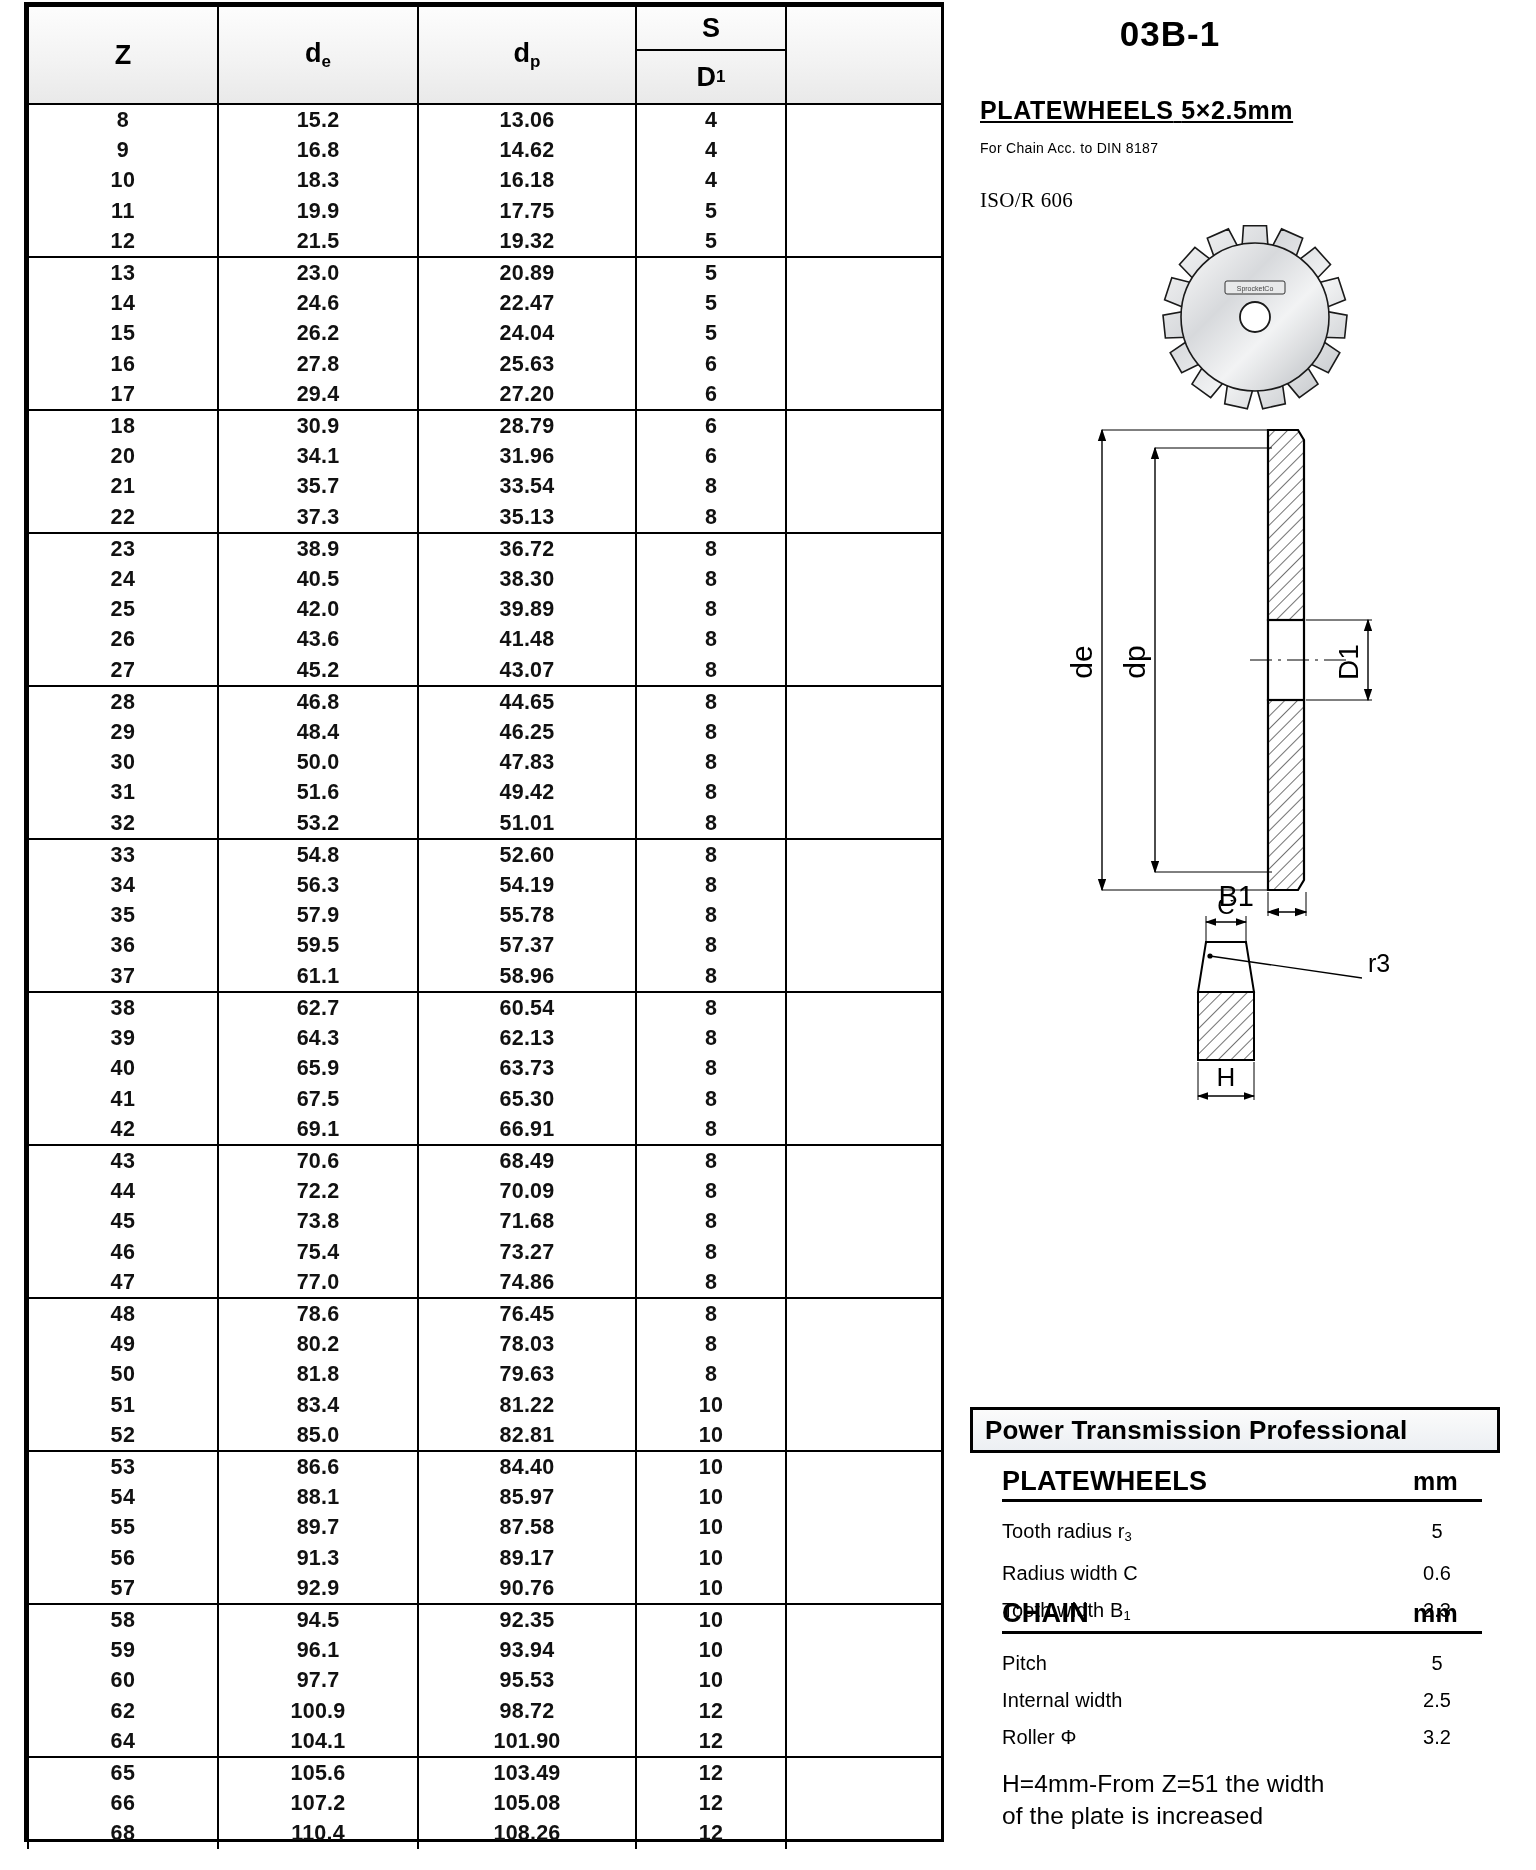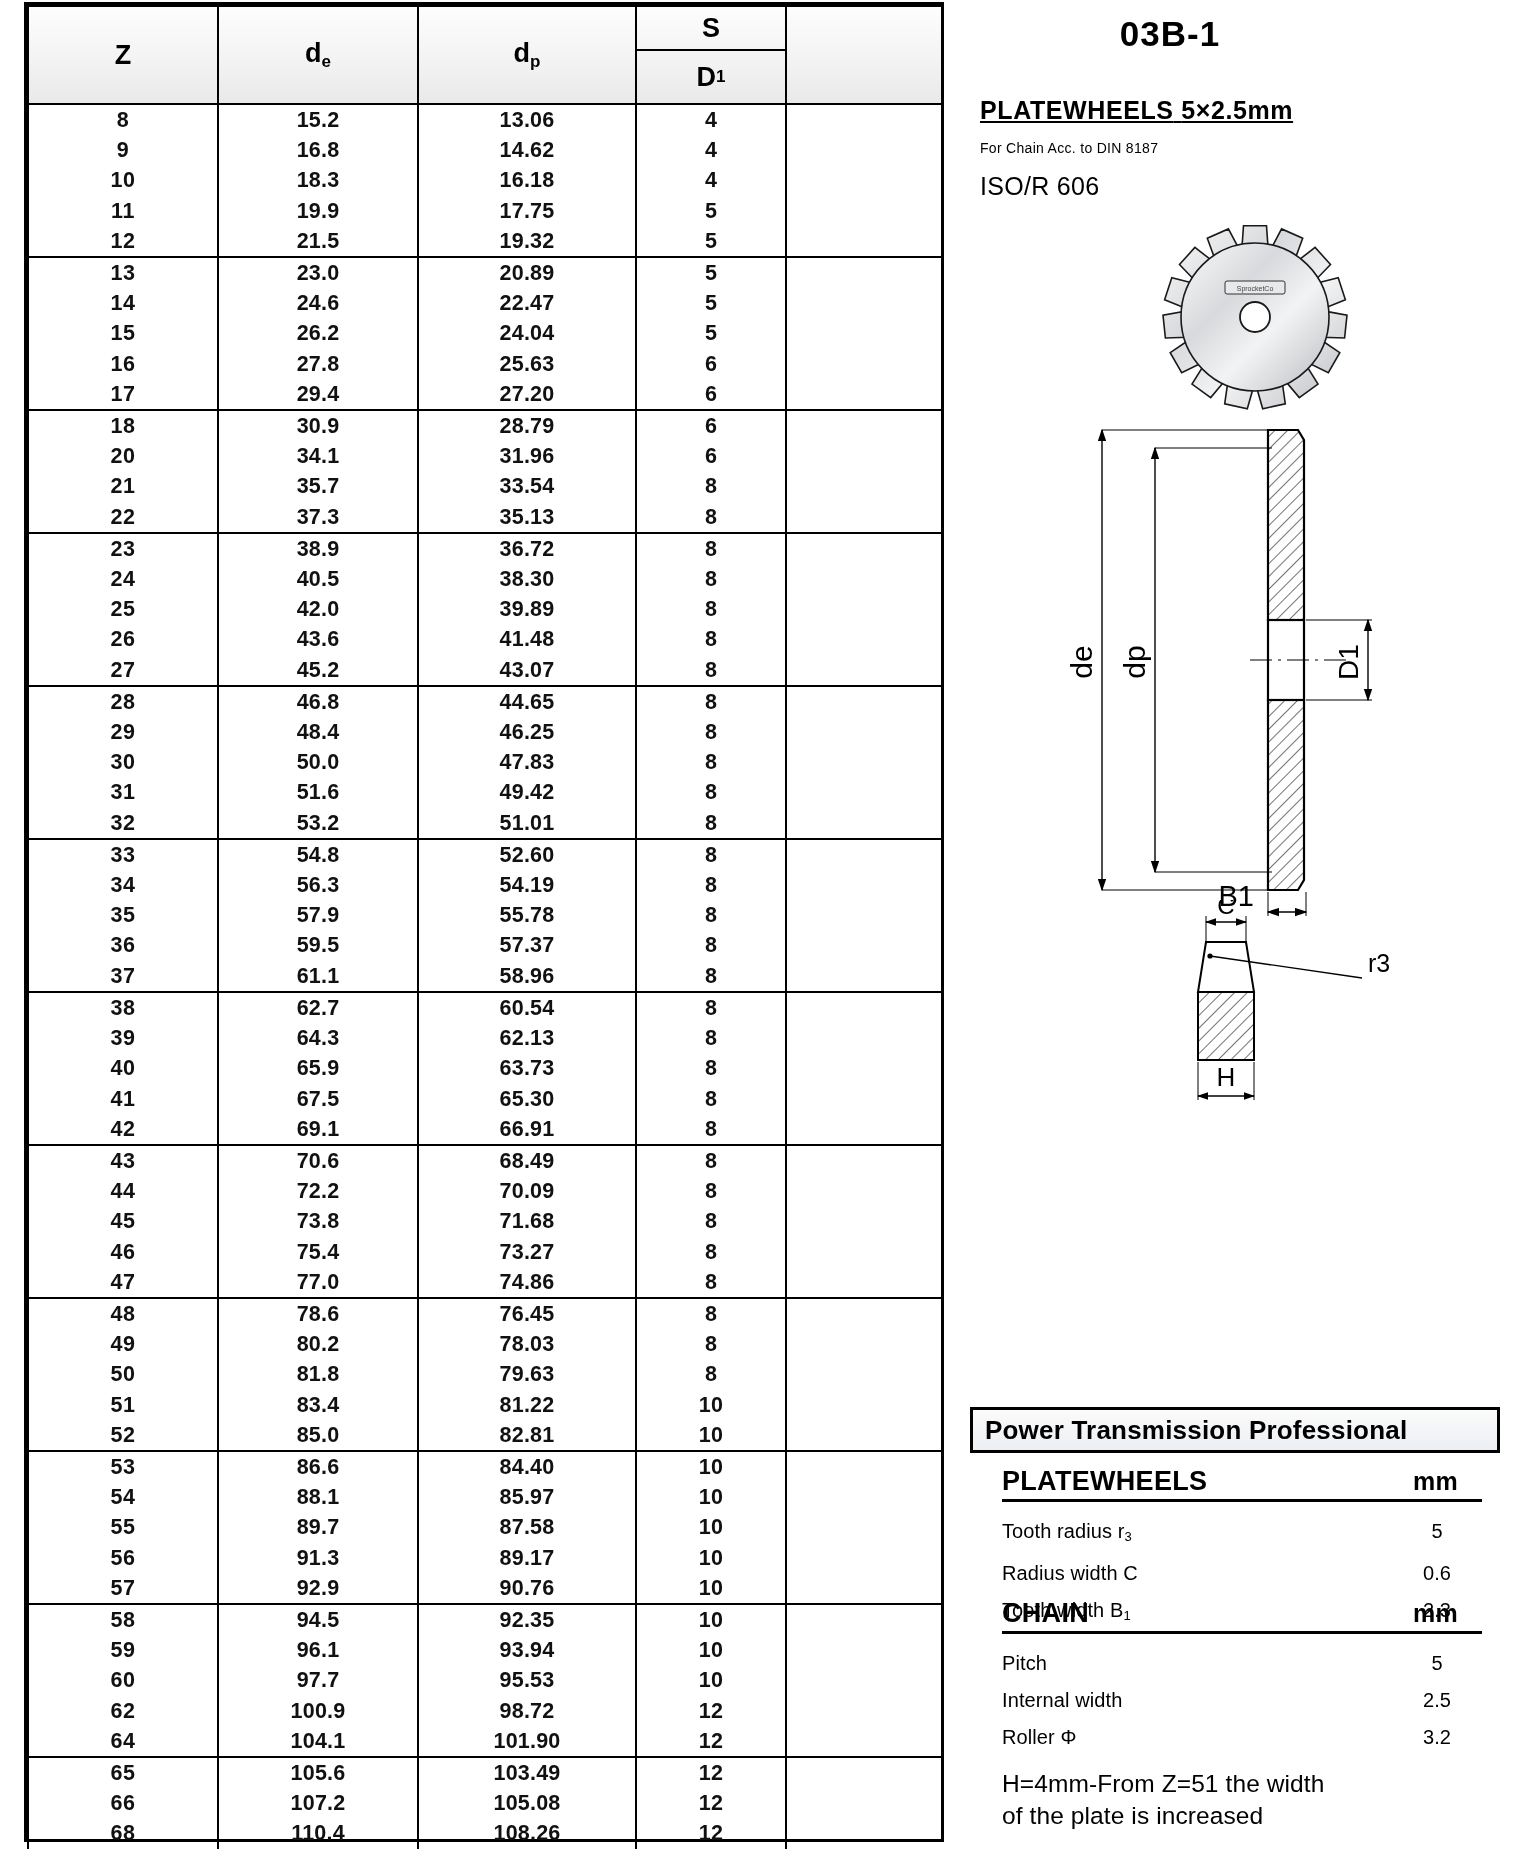--- a/index.html
+++ b/index.html
@@ -95,22 +95,22 @@
     font-size: 25px; font-weight: bold;
     letter-spacing: .6px;
     text-decoration: underline;
   }
   #headline .sz { font-weight: bold; }
   #sub1 {
     position: absolute; left: 20px; top: 140px;
     font-size: 14px; letter-spacing: .3px;
   }
   #sub2 {
-    position: absolute; left: 20px; top: 172px;
-    font-size: 25px; letter-spacing: .3px;
+    position: absolute; left: 20px; top: 188px;
+    font-size: 21px; letter-spacing: .3px; font-family: Liberation Serif, serif;
   }
 
   
   #sprocket {
     position: absolute; left: 170px; top: 222px;
     width: 250px; height: 190px;
   }
 
   
   #section-drawing {

